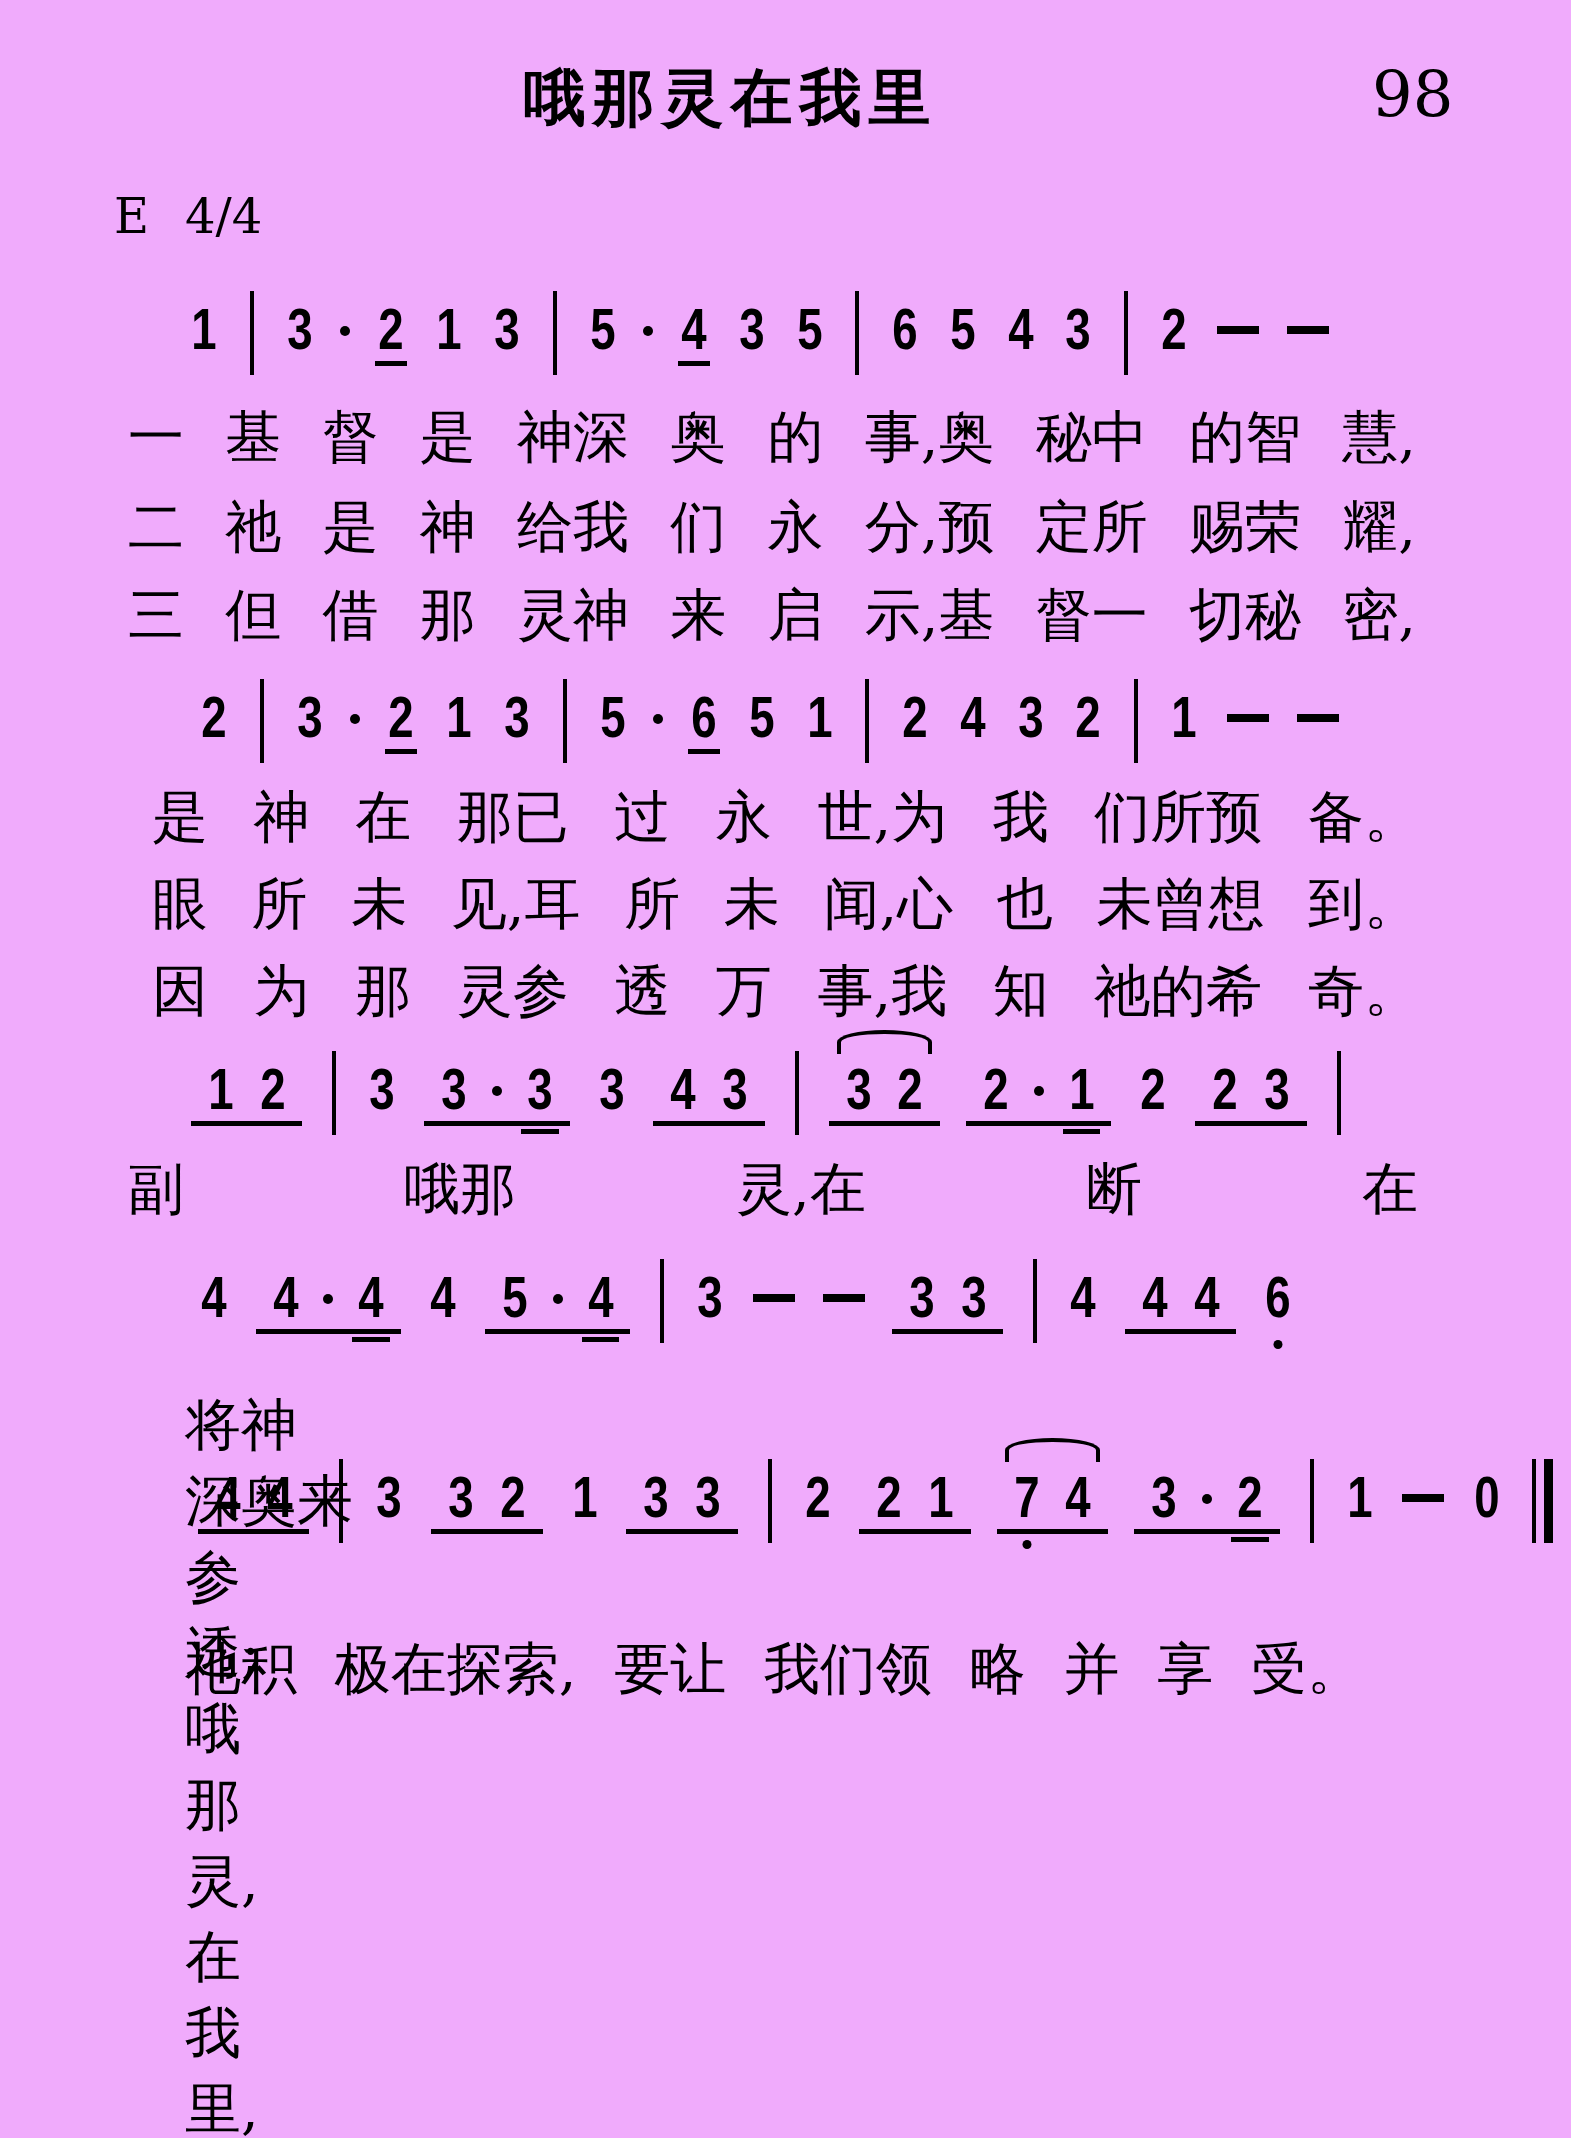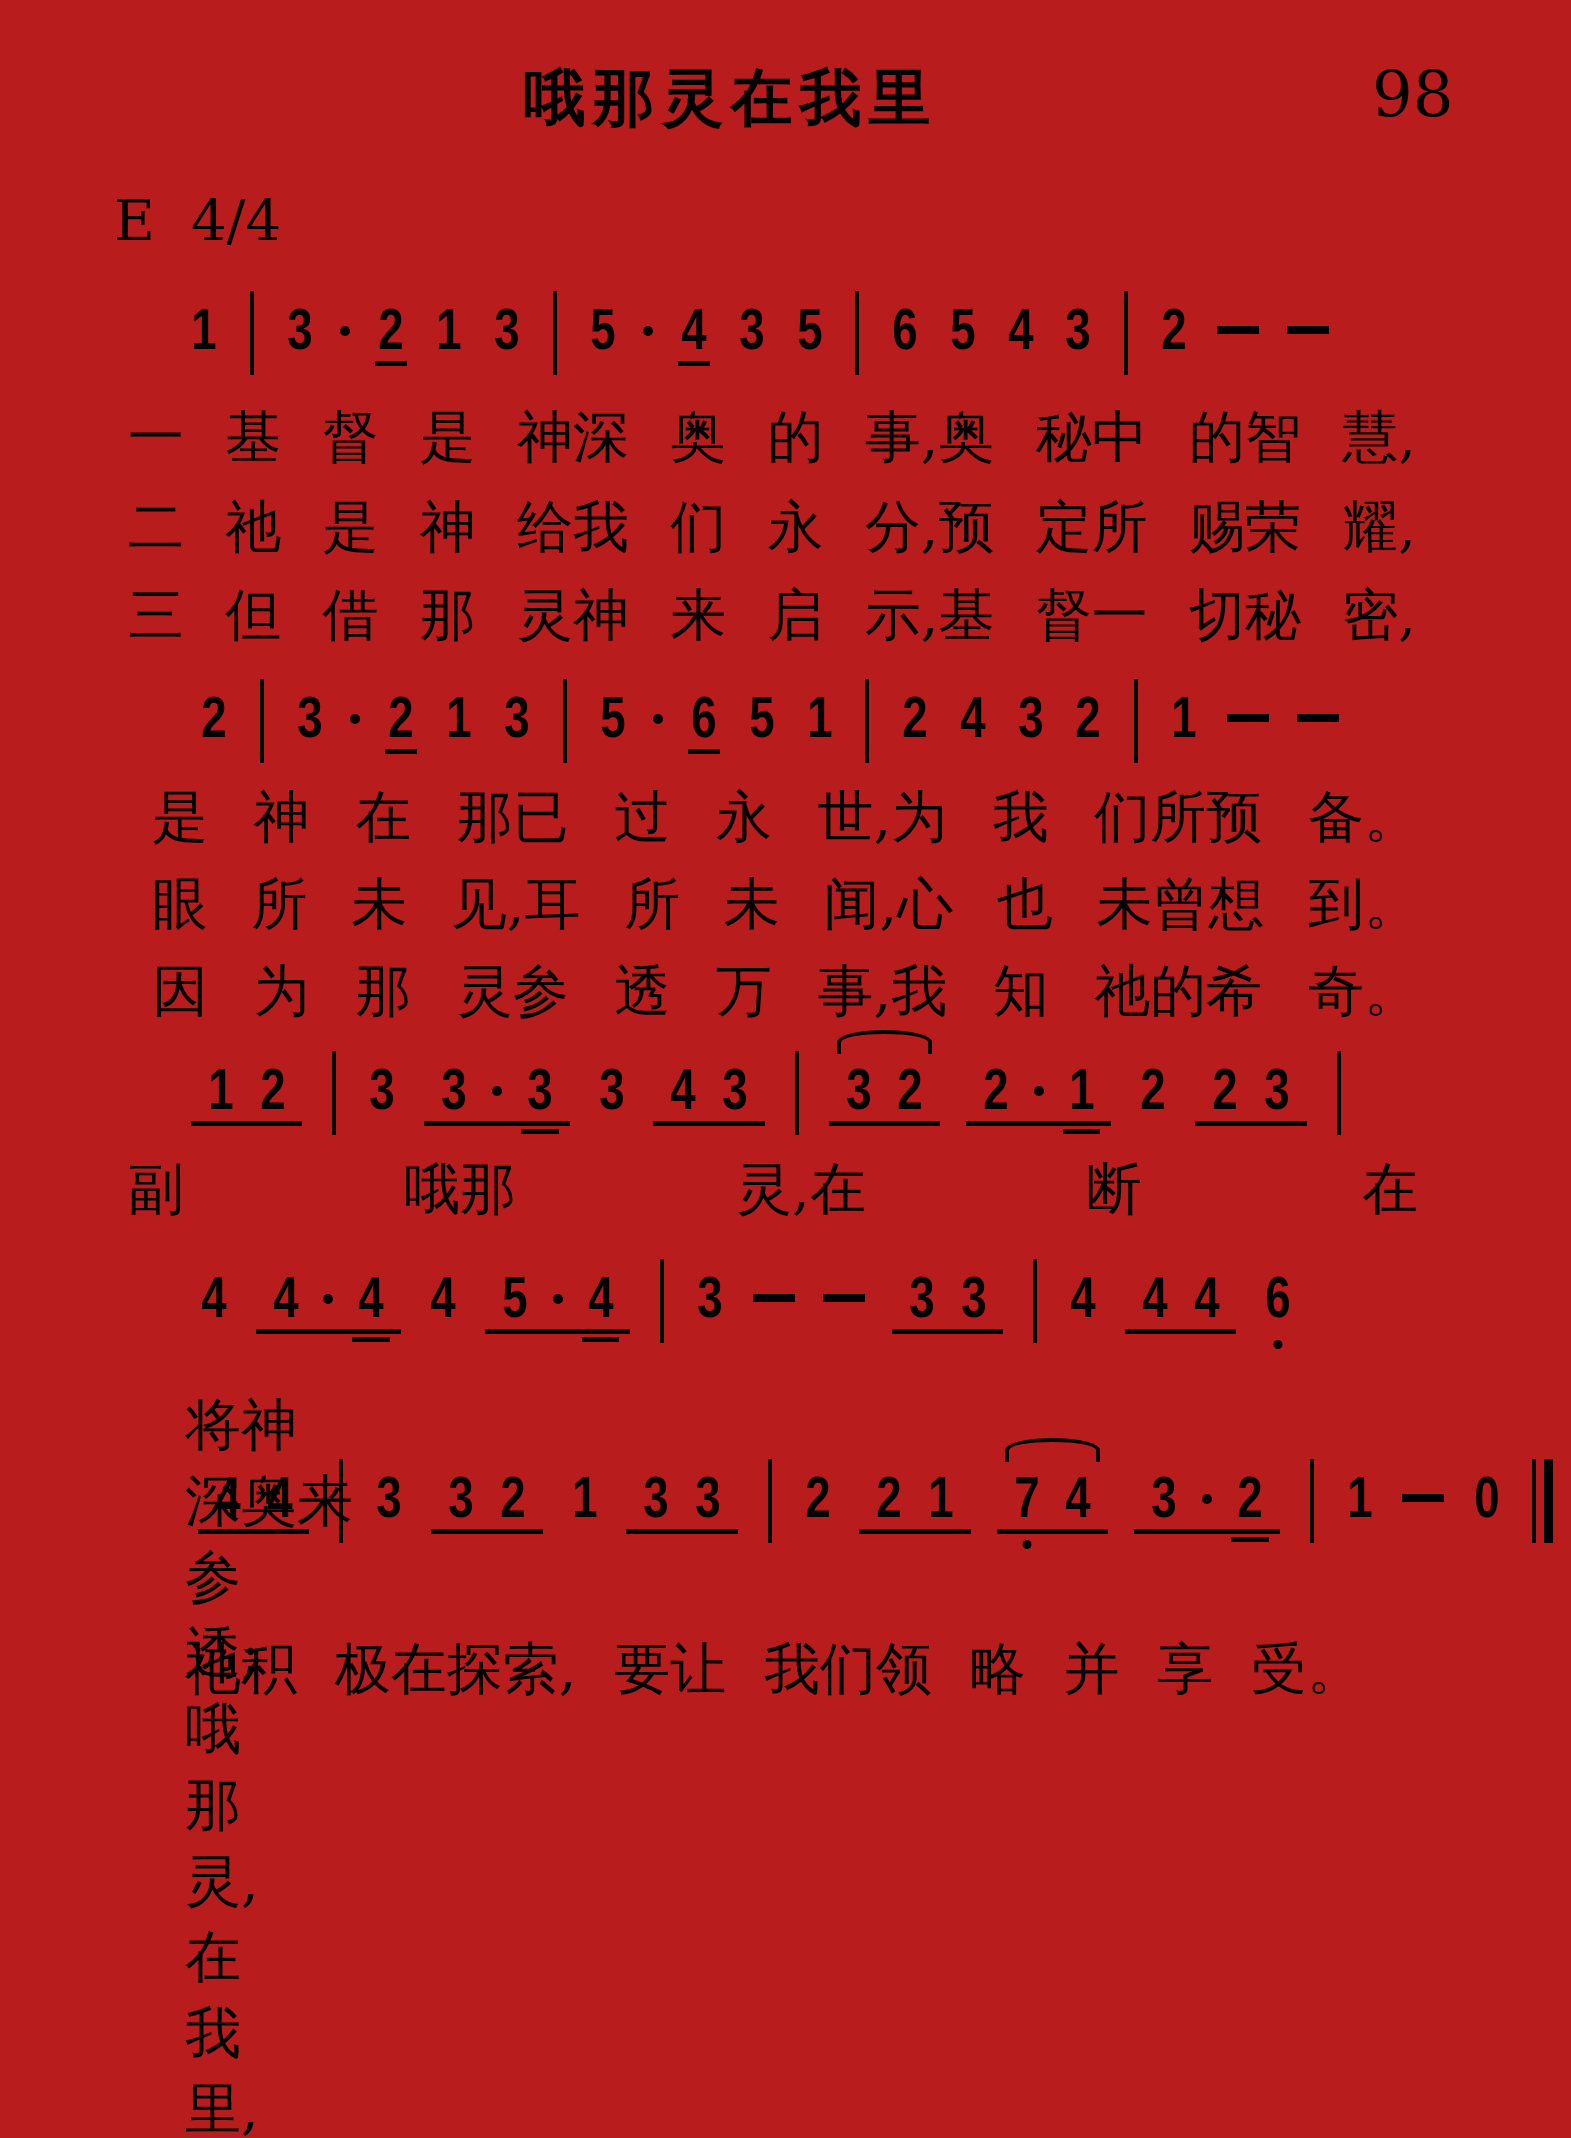--- a/index.html
+++ b/index.html
@@ -1,34 +1,34 @@
 <!DOCTYPE html>
 <html><head>
 <meta charset="utf-8">
 <style>
   html,body { margin:0; padding:0; background:#e8e8e8; }
   .page {
     position:relative; width:1571px; height:2138px; margin:0 auto;
-    background:#b91c1c; color:#000; overflow:hidden;
+    background:#f0abfc; color:#000; overflow:hidden;
     font-family:"DejaVu Serif", serif;
   }
 
   
   .title {
     position:absolute; top:56px; left:0; right:110px; text-align:center;
     font-size:62px; font-weight:bold; letter-spacing:7px;
     font-family:"DejaVu Serif", serif;
   }
   .number {
     position:absolute; top:58px; left:1372px;
     font-size:64px; font-family:"DejaVu Serif", serif;
   }
   .keysig {
     position:absolute; top:188px; left:114px;
-    font-size:56px; font-family:"DejaVu Serif", serif;
+    font-size:48px; font-family:"DejaVu Serif", serif;
   }
   .keysig .meter { margin-left:36px; }
 
   
   .ml { position:absolute; display:flex; align-items:flex-start; white-space:nowrap; }
   .m1 { top:300px; left:175px; }
   .m2 { top:688px; left:185px; }
   .m3 { top:1060px; left:178px; }
   .m4 { top:1268px; left:185px; }
   .m5 { top:1468px; left:185px; }

